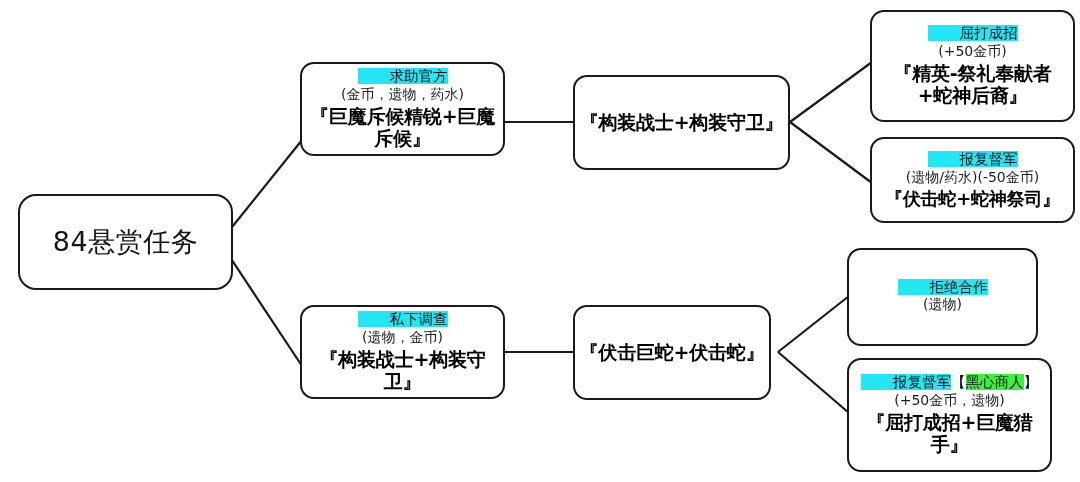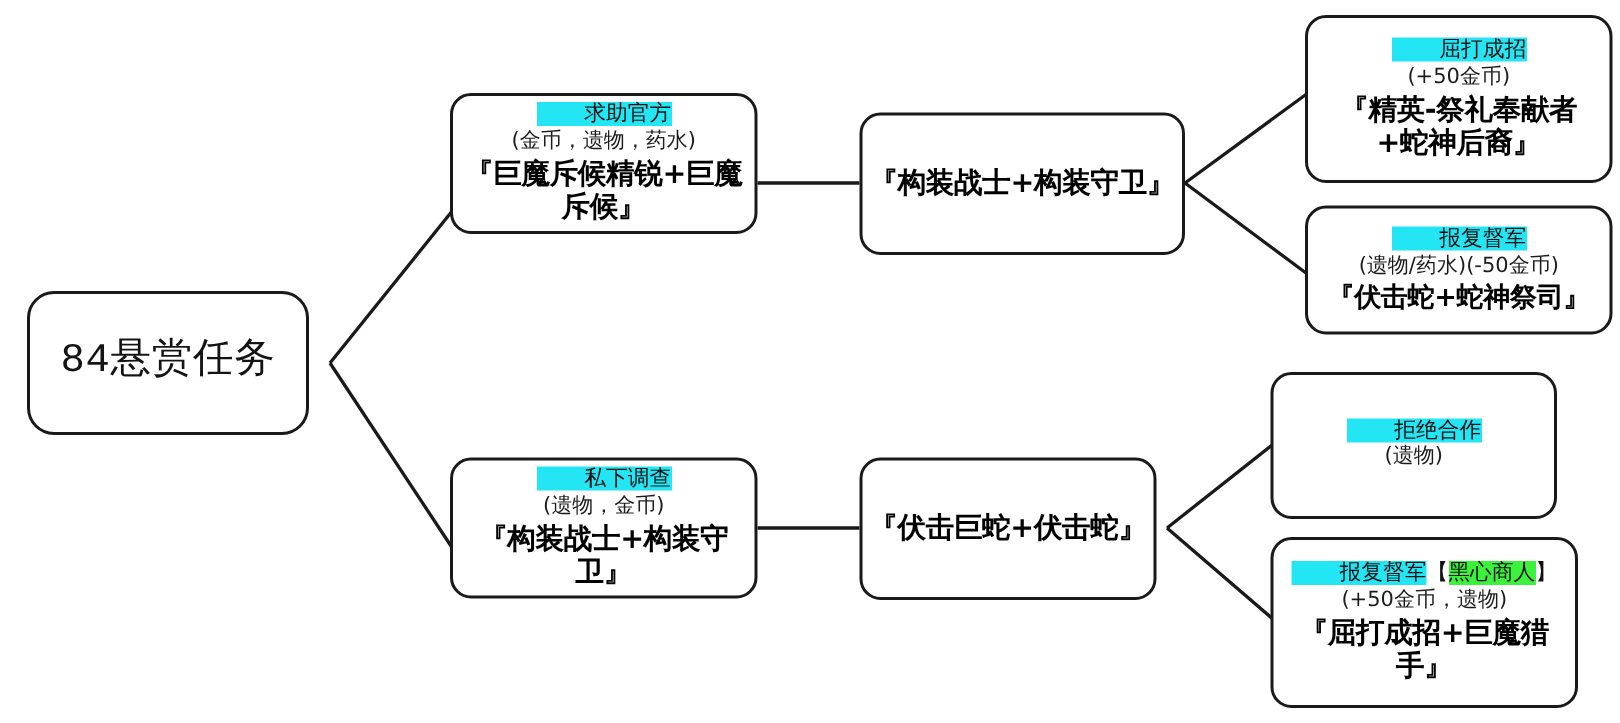--- a/index.html
+++ b/index.html
@@ -93,21 +93,21 @@
     <line x1="220" y1="242" x2="302" y2="140" stroke="#1a1a1a" stroke-width="2.2"></line>
     <line x1="220" y1="242" x2="302" y2="366" stroke="#1a1a1a" stroke-width="2.2"></line>
     <line x1="505" y1="122" x2="573" y2="122" stroke="#1a1a1a" stroke-width="2.2"></line>
     <line x1="505" y1="352" x2="573" y2="352" stroke="#1a1a1a" stroke-width="2.2"></line>
     <line x1="790" y1="122" x2="872" y2="62" stroke="#1a1a1a" stroke-width="2.2"></line>
     <line x1="790" y1="122" x2="872" y2="183" stroke="#1a1a1a" stroke-width="2.2"></line>
     <line x1="778" y1="352" x2="849" y2="296" stroke="#1a1a1a" stroke-width="2.2"></line>
     <line x1="778" y1="352" x2="849" y2="413" stroke="#1a1a1a" stroke-width="2.2"></line>
   </svg>
 
-  <div class="node root" style="left:18px; top:194px; width:188px; height:96px;font-family:Liberation Mono, monospace;">
+  <div class="node root" style="left:18px; top:194px; width:215px; height:96px;">
     <div class="root-label">84悬赏任务</div>
   </div>
 
   <div class="node" style="left:300px; top:62px; width:205px; height:94px;">
     <div class="choice">
       <span class="hl-cyan">求助官方</span>
     </div>
     <div class="reward">(金币，遗物，药水)</div>
     <div class="enemies">『巨魔斥候精锐+巨魔斥候』</div>
   </div>

